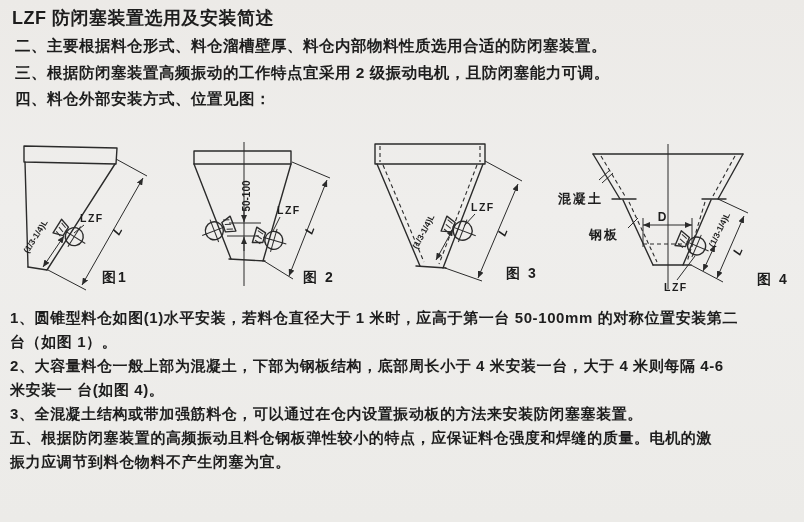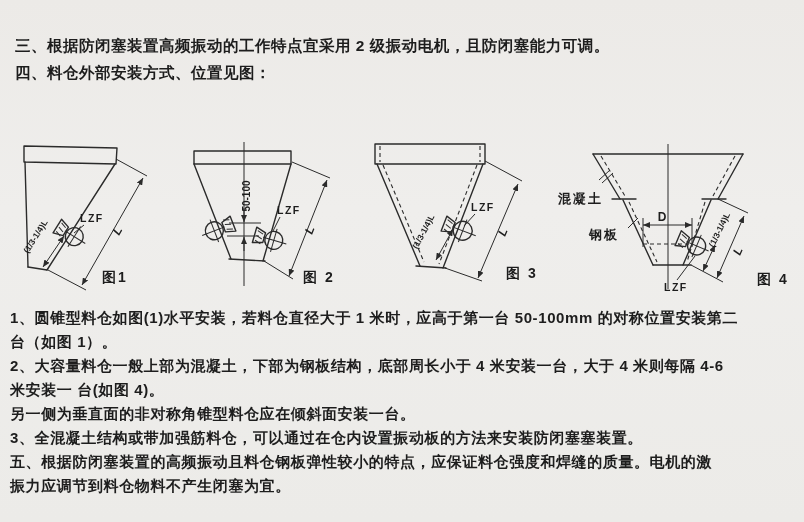--- a/index.html
+++ b/index.html
@@ -32,22 +32,24 @@
   .cap{font-size:14px;letter-spacing:2px;}
   .dev{font-size:10.5px;letter-spacing:1.5px;}
   .dimtxt{font-size:8.5px;font-weight:bold;}
   .ltxt{font-size:12px;font-style:italic;}
 </style>
 </head>
 <body>
 
 <div class="page">
 
+  <div class="title">LZF 防闭塞装置选用及安装简述</div>
 
   <div class="intro">
+    <div>二、主要根据料仓形式、料仓溜槽壁厚、料仓内部物料性质选用合适的防闭塞装置。</div>
     <div>三、根据防闭塞装置高频振动的工作特点宜采用 2 级振动电机，且防闭塞能力可调。</div>
     <div>四、料仓外部安装方式、位置见图：</div>
   </div>
 
   <div class="fig" style="left:4px;top:134px;">
     <svg width="168" height="162" viewBox="0 0 168 162">
       <defs>
         <marker id="ar1" markerWidth="8" markerHeight="6" refX="7" refY="3" orient="auto-start-reverse">
           <path d="M0,0 L7,3 L0,6 z" fill="#2b2b2b"></path>
         </marker>
@@ -235,19 +237,18 @@
       <text class="lbl dev" x="108" y="159">LZF</text>
       <text class="lbl cap" x="201" y="152">图 4</text>
     </svg>
   </div>
 
   <div class="notes">
     <div>1、圆锥型料仓如图(1)水平安装，若料仓直径大于 1 米时，应高于第一台 50-100mm 的对称位置安装第二</div>
     <div>台（如图 1）。</div>
     <div>2、大容量料仓一般上部为混凝土，下部为钢板结构，底部周长小于 4 米安装一台，大于 4 米则每隔 4-6</div>
     <div>米安装一 台(如图 4)。</div>
-    <div>另一侧为垂直面的非对称角锥型料仓应在倾斜面安装一台。</div>
     <div>3、全混凝土结构或带加强筋料仓，可以通过在仓内设置振动板的方法来安装防闭塞塞装置。</div>
     <div>五、根据防闭塞装置的高频振动且料仓钢板弹性较小的特点，应保证料仓强度和焊缝的质量。电机的激</div>
     <div>振力应调节到料仓物料不产生闭塞为宜。</div>
   </div>
 
 </div>
 
 </body></html>

